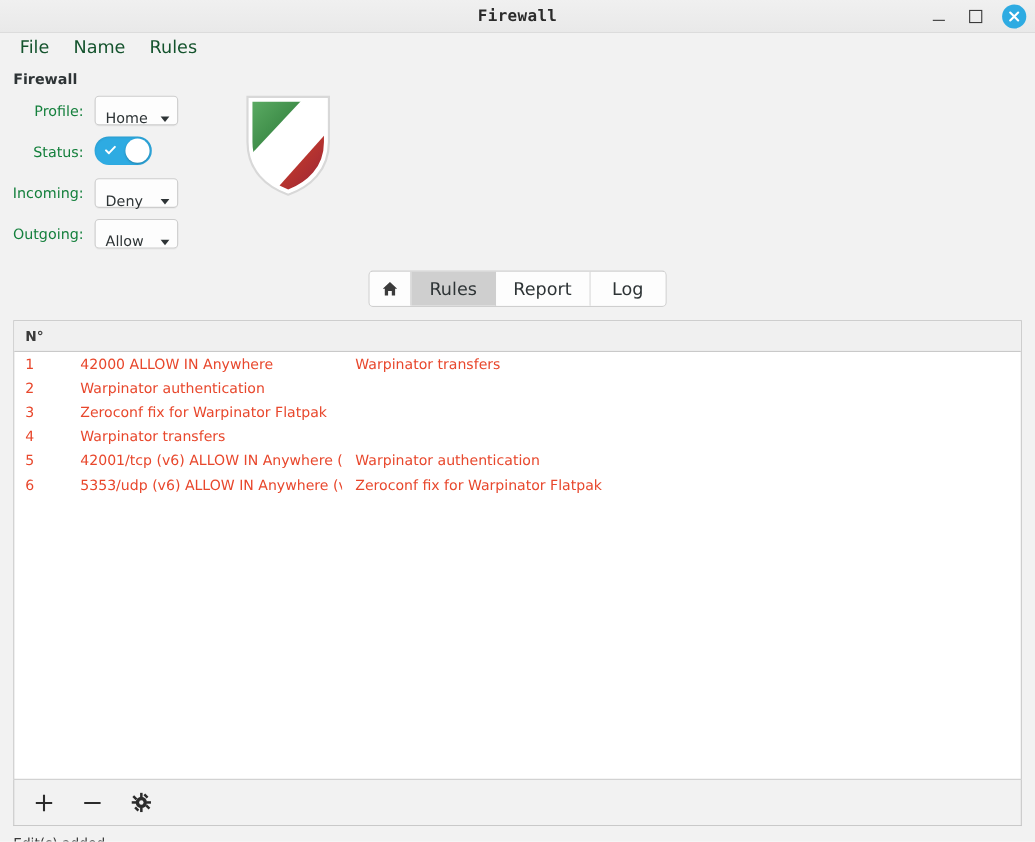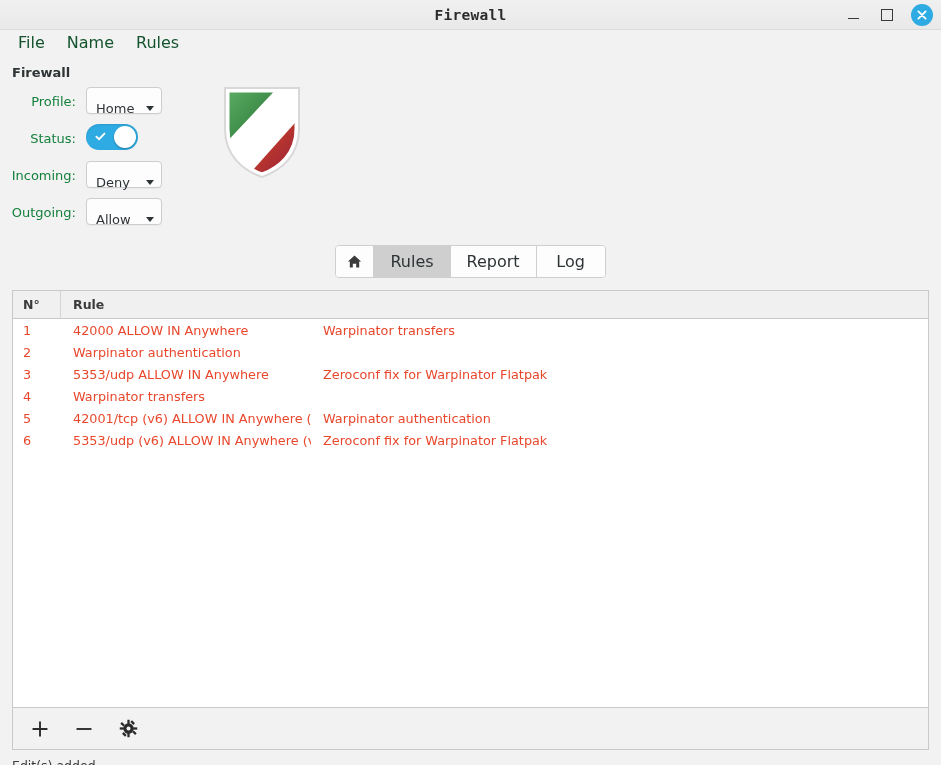--- a/index.html
+++ b/index.html
@@ -363,35 +363,33 @@
     </div>
     <div class="tab active">Rules</div>
     <div class="tab">Report</div>
     <div class="tab">Log</div>
   </div>
 </div>
 
 <div class="table-frame">
   <div class="thead">
     <div class="th col-n">N°</div>
-    <div class="th col-rule">Rule</div>
   </div>
   <div class="tbody">
     <div class="row">
       <div class="cell col-n">1</div>
       <div class="cell col-rule">42000 ALLOW IN Anywhere</div>
       <div class="cell col-name">Warpinator transfers</div>
     </div>
     <div class="row">
       <div class="cell col-n">2</div>
       <div class="cell col-name">Warpinator authentication</div>
     </div>
     <div class="row">
       <div class="cell col-n">3</div>
-      <div class="cell col-rule">5353/udp ALLOW IN Anywhere</div>
       <div class="cell col-name">Zeroconf fix for Warpinator Flatpak</div>
     </div>
     <div class="row">
       <div class="cell col-n">4</div>
       <div class="cell col-name">Warpinator transfers</div>
     </div>
     <div class="row">
       <div class="cell col-n">5</div>
       <div class="cell col-rule">42001/tcp (v6) ALLOW IN Anywhere (v6)</div>
       <div class="cell col-name">Warpinator authentication</div>

